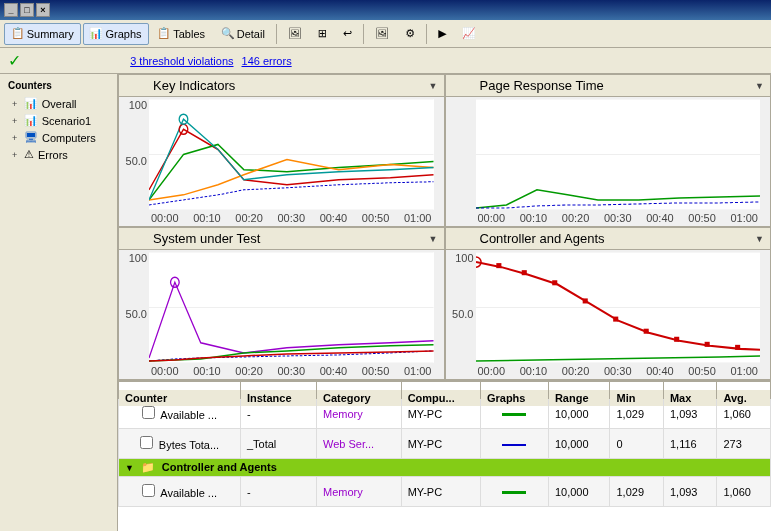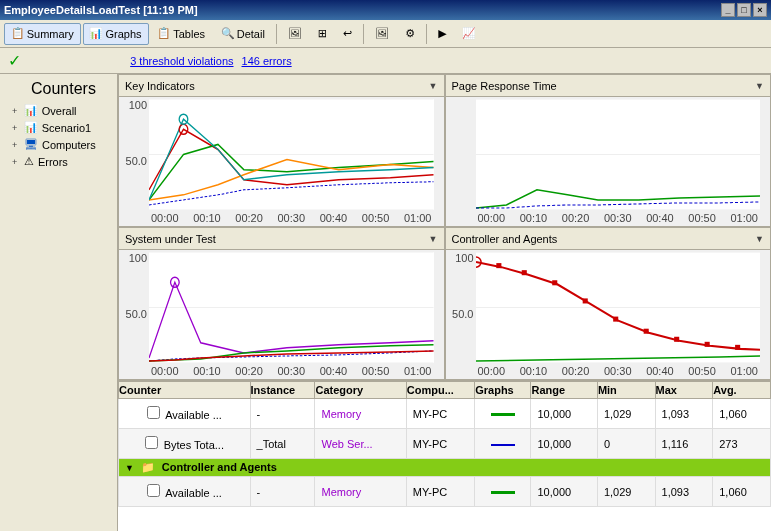--- a/index.html
+++ b/index.html
@@ -75,24 +75,23 @@
 
     
     .left-panel {
       width: 118px;
       background: #ece9d8;
       border-right: 1px solid #aca899;
       padding: 4px 0;
       overflow: hidden;
     }
     .left-panel-title {
-      font-weight: normal;
+      font-weight: bold;
       padding: 2px 8px 4px;
-      font-size: 16px;
-      margin-left: 23px;
+      font-size: 10px;
     }
     .tree-item {
       display: flex;
       align-items: center;
       padding: 2px 4px 2px 12px;
       cursor: pointer;
       gap: 2px;
       font-size: 11px;
     }
     .tree-expander { width: 10px; font-size: 9px; color: #444; }
@@ -128,21 +127,21 @@
     .chart-header {
       background: #ece9d8;
       border-bottom: 1px solid #aca899;
       height: 22px;
       display: flex;
       align-items: center;
       justify-content: space-between;
       padding: 0 6px;
       font-size: 11px;
     }
-    .chart-header-title { font-size: 11px; }
+    .chart-header-title { font-size: 13px; margin-left: 28px; }
     .chart-dropdown { font-size: 9px; color: #444; cursor: pointer; }
     .chart-body {
       flex: 1;
       background: #f0f0f0;
       position: relative;
       overflow: hidden;
     }
     .chart-y-axis {
       position: absolute;
       left: 0; top: 0; bottom: 16px;
@@ -181,25 +180,25 @@
       background: white;
     }
     .data-table {
       width: 100%;
       border-collapse: collapse;
       font-size: 11px;
     }
     .data-table th {
       background: #ece9d8;
       border: 1px solid #aca899;
-      padding: 2px 0;
+      padding: 2px 6px;
       text-align: left;
       font-weight: bold;
       position: sticky;
-      top: 0;
+      top: 8px;
       z-index: 1;
       white-space: nowrap;
     }
     .data-table td {
       border: 1px solid #ddd;
       padding: 7px 6px;
       white-space: nowrap;
     }
     .data-table tr:nth-child(even) { background: #f5f5f5; }
     .data-table tr.selected { background: #316ac5; color: white; }
@@ -211,21 +210,20 @@
 
     svg.chart-svg {
       width: 100%;
       height: 100%;
     }
   </style>
 </head>
 <body>
 
 <div class="title-bar">
-  <span>EmployeeDetailsLoadTest [11:19 PM]</span>
   <div class="title-bar-buttons">
     <div class="title-btn">_</div>
     <div class="title-btn">□</div>
     <div class="title-btn">×</div>
   </div>
 </div>
 
 <div class="toolbar">
   <div class="toolbar-item active">
     <span>📋</span>

